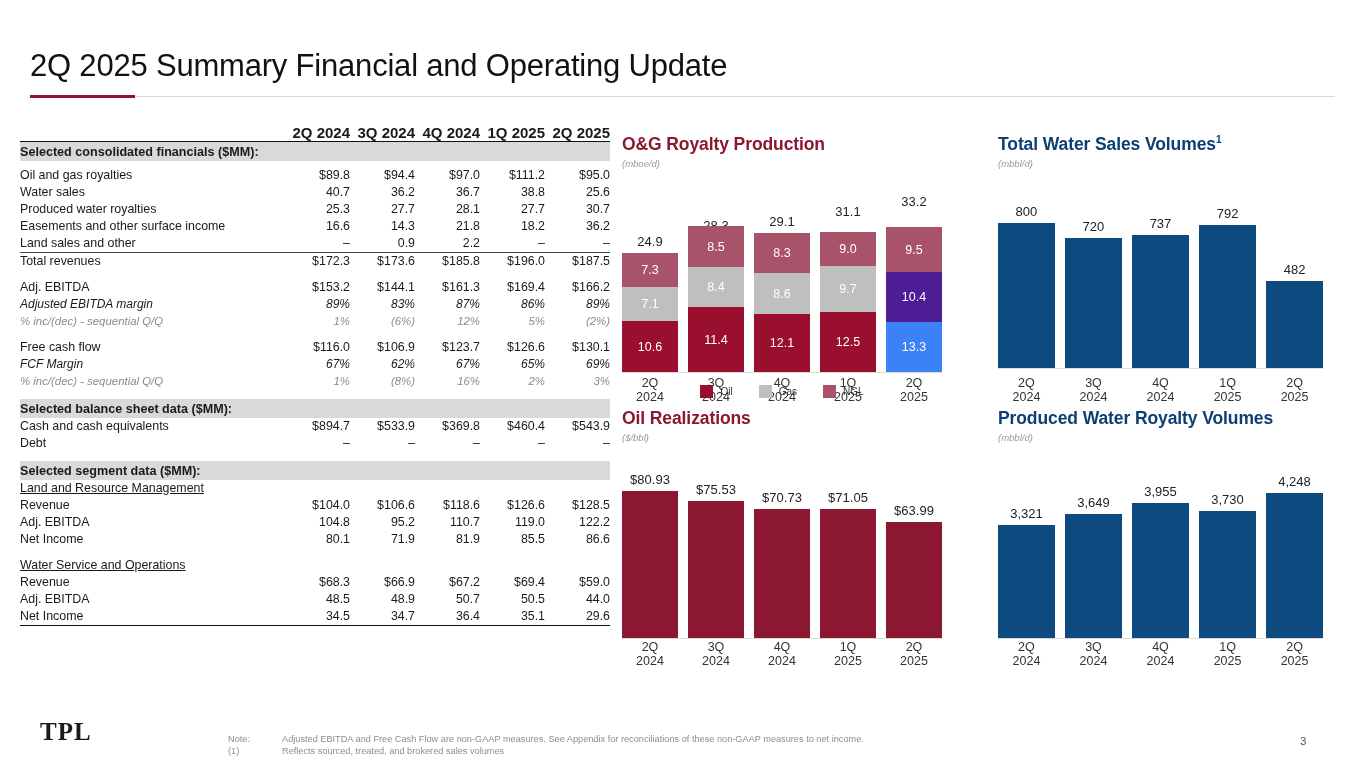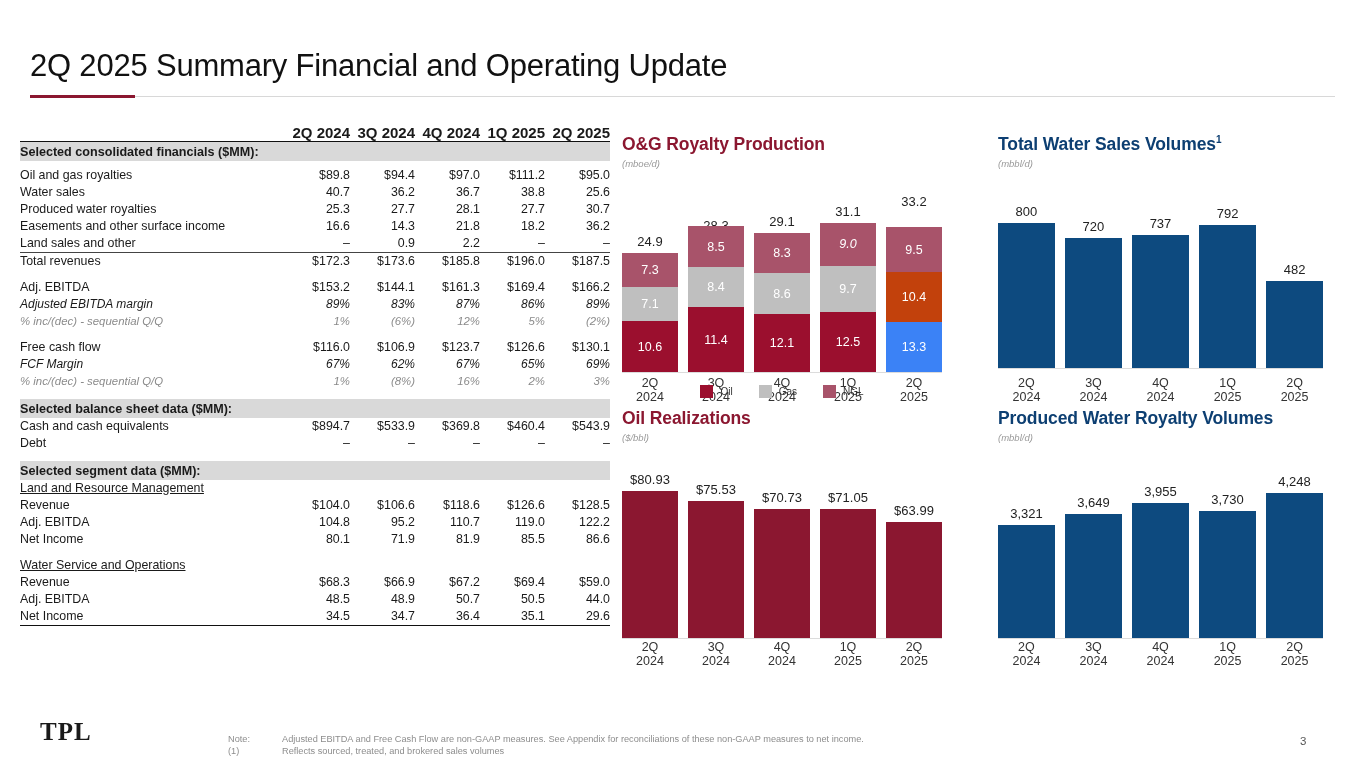--- a/index.html
+++ b/index.html
@@ -364,30 +364,30 @@
           <div class="btotal" style="bottom: 143.033px;">29.1</div>
           <div class="bar">
             <div class="seg" style="background: rgb(168, 83, 106); height: 39.6556px;">8.3</div>
             <div class="seg gas" style="background: rgb(191, 191, 191); height: 41.0889px;">8.6</div>
             <div class="seg" style="background: rgb(155, 15, 46); height: 57.8111px;">12.1</div>
           </div>
         </div>
         <div class="bcol">
           <div class="btotal" style="bottom: 152.589px;">31.1</div>
           <div class="bar">
-            <div class="seg" style="background: rgb(168, 83, 106); height: 43px; font-style: italic;">9.0</div>
+            <div class="seg" style="background: rgb(168, 83, 106); height: 34px;">9.0</div>
             <div class="seg gas" style="background: rgb(191, 191, 191); height: 46.3444px;">9.7</div>
             <div class="seg" style="background: rgb(155, 15, 46); height: 59.7222px;">12.5</div>
           </div>
         </div>
         <div class="bcol">
           <div class="btotal" style="bottom: 162.622px;">33.2</div>
           <div class="bar">
             <div class="seg" style="background: rgb(168, 83, 106); height: 45.3889px;">9.5</div>
-            <div class="seg gas" style="background: #c2410c; height: 49.6889px;">10.4</div>
+            <div class="seg gas" style="background: #4c1d95; height: 49.6889px;">10.4</div>
             <div class="seg" style="background: #3b82f6; height: 50px;">13.3</div>
           </div>
         </div>
       </div>
   </div>
   <div class="xaxis" id="xaxis-og" style="top:242px;">
       <div class="xtick">
         <div>2Q</div>
         <div>2024</div>
       </div>

